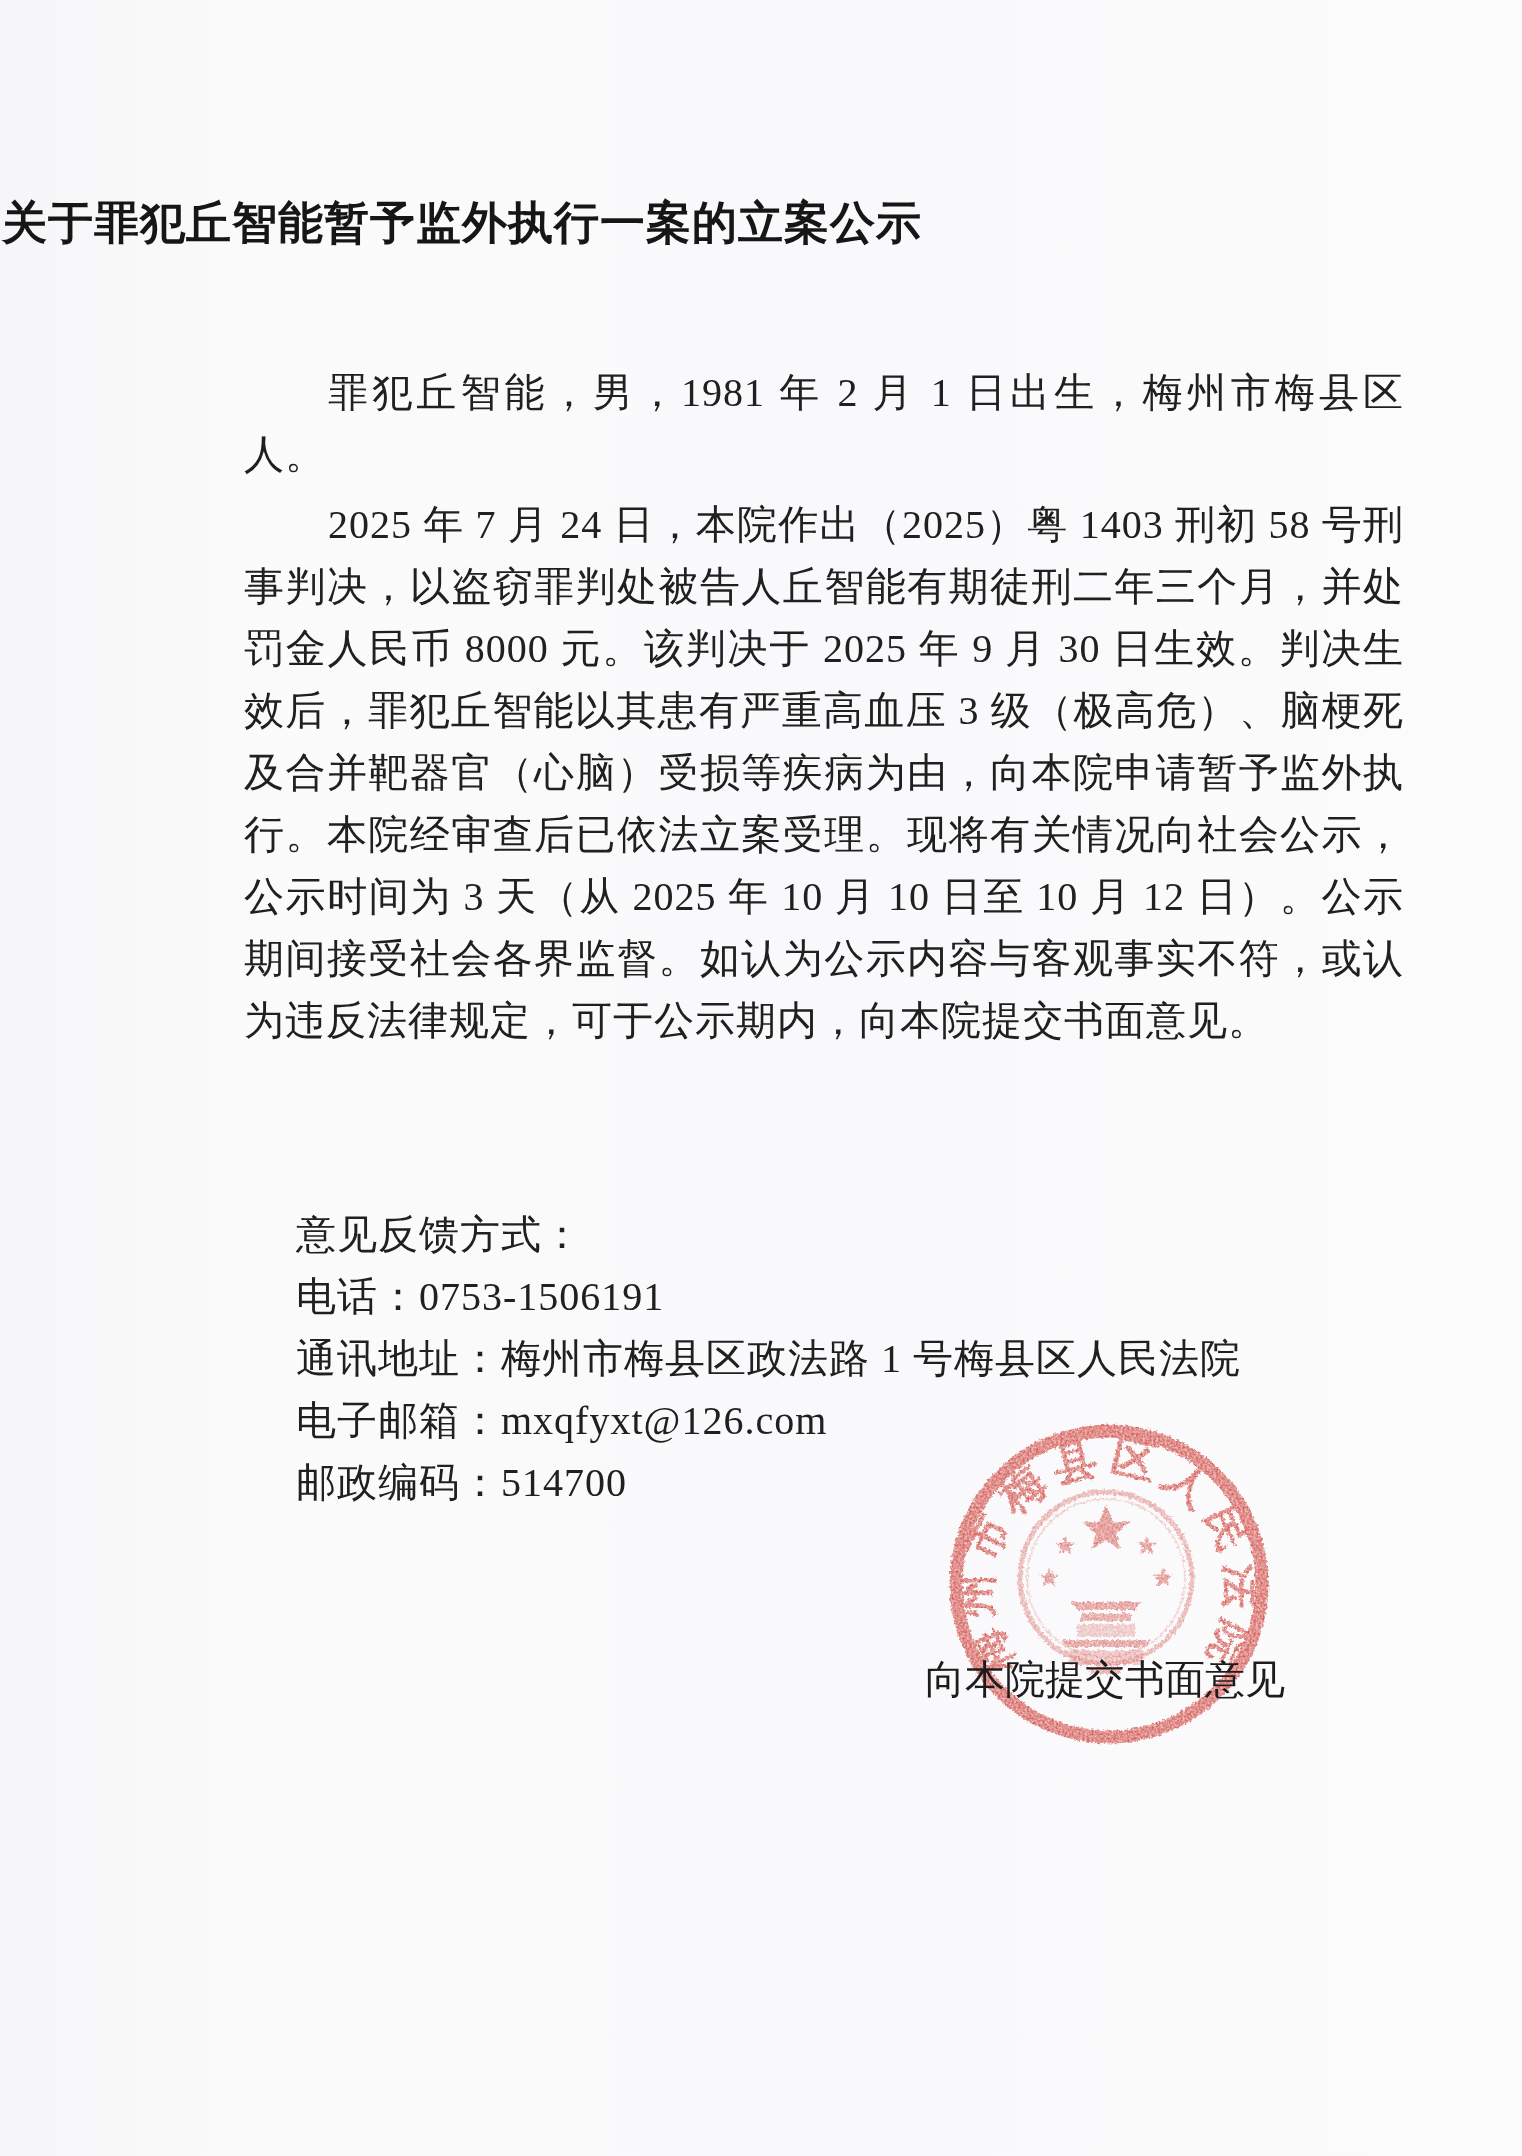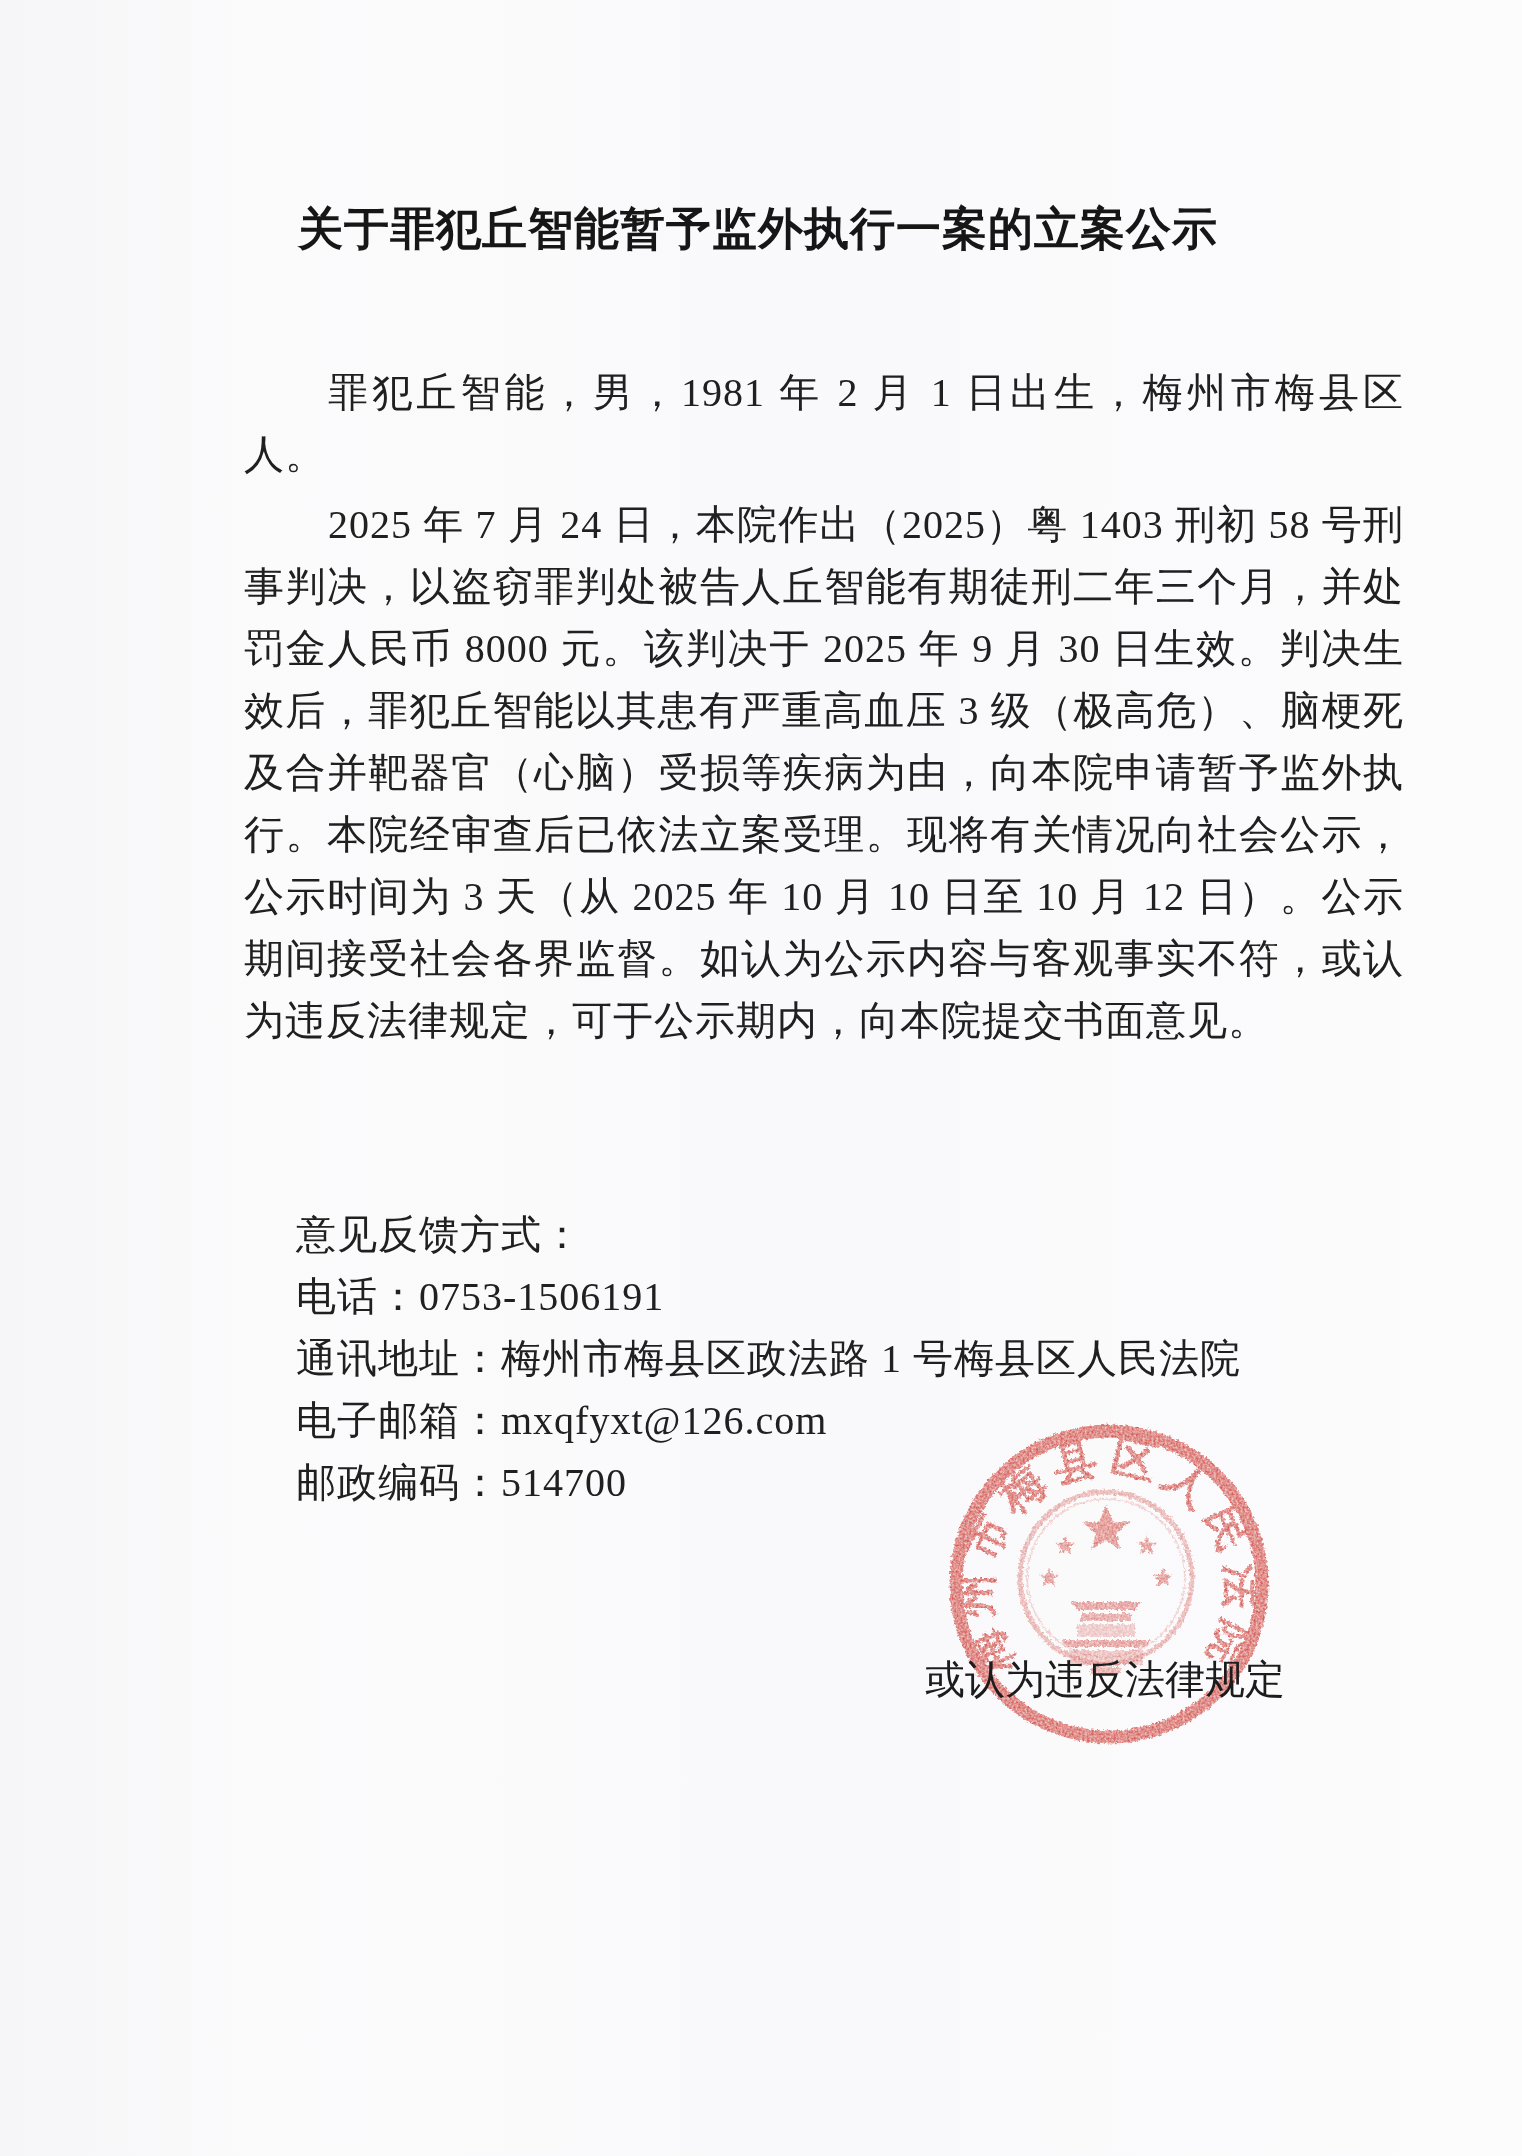--- a/index.html
+++ b/index.html
@@ -14,22 +14,22 @@
     margin:0 auto;
     background:linear-gradient(90deg,#f6f6f8 0%,#fbfbfc 18%,#f9f9fb 55%,#fcfcfd 100%);
     color:#1f1f1f;
     overflow:hidden;
   }
   .title{
     position:absolute;
     top:191px;
     left:0;
     width:1500px;
-    margin:8px;
-    text-align:center;
+    margin:2px;
+    text-align:left;
     font-size:45px;
     font-weight:bold;
     letter-spacing:1px;
     color:#161616;
     font-family:"Liberation Serif","DejaVu Serif",serif;
   }
   .body-text{
     position:absolute;
     left:236px;
     top:354px;
@@ -127,15 +127,15 @@
           <rect x="138" y="195" width="50" height="8" rx="1" opacity="0.65"></rect>
           <rect x="134" y="206" width="58" height="13" opacity="0.4"></rect>
           <path d="M118 222 L208 222 L202 229 L124 229 Z" opacity="0.7"></path>
           <rect x="126" y="232" width="74" height="15" opacity="0.45"></rect>
           <rect x="148" y="249" width="30" height="7" opacity="0.6"></rect>
         </g>
       </g>
     </g>
   </svg>
 
-  <div class="doc-date">或认为违反法律规定</div>
+  <div class="doc-date">向本院提交书面意见</div>
 
 </div>
 
 </body></html>

